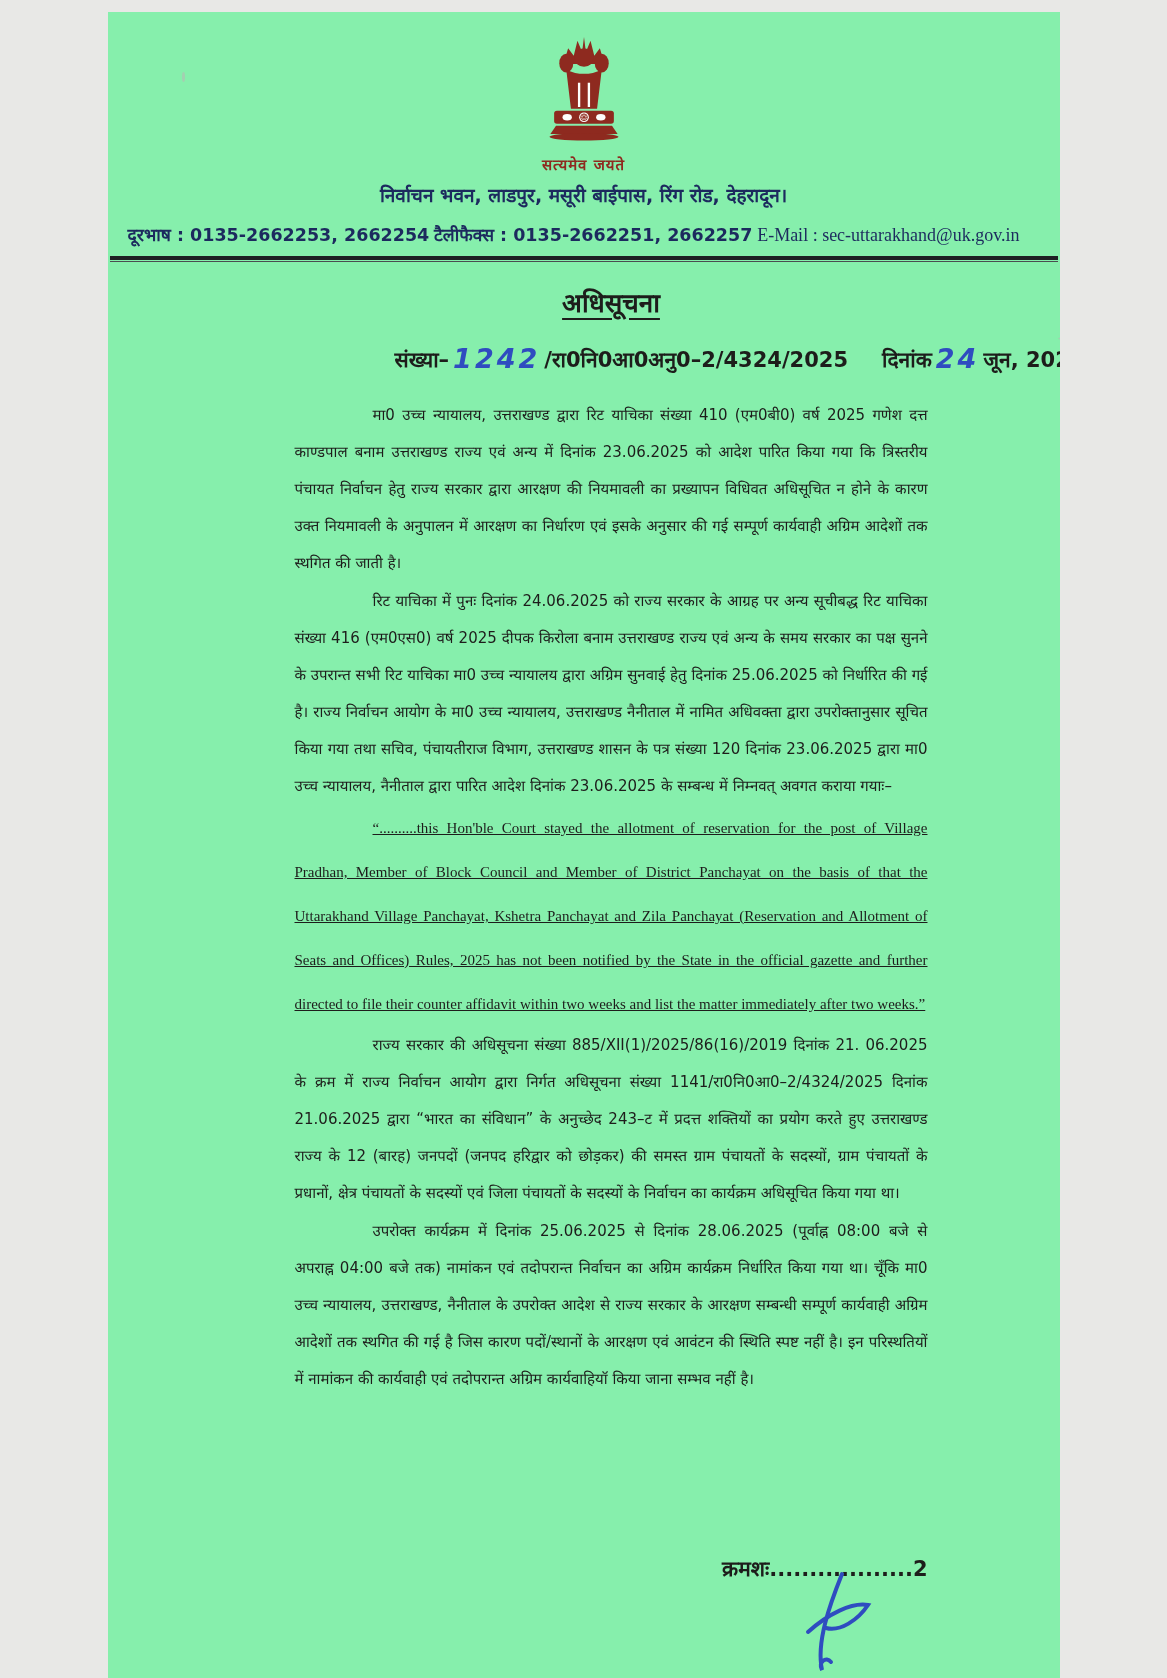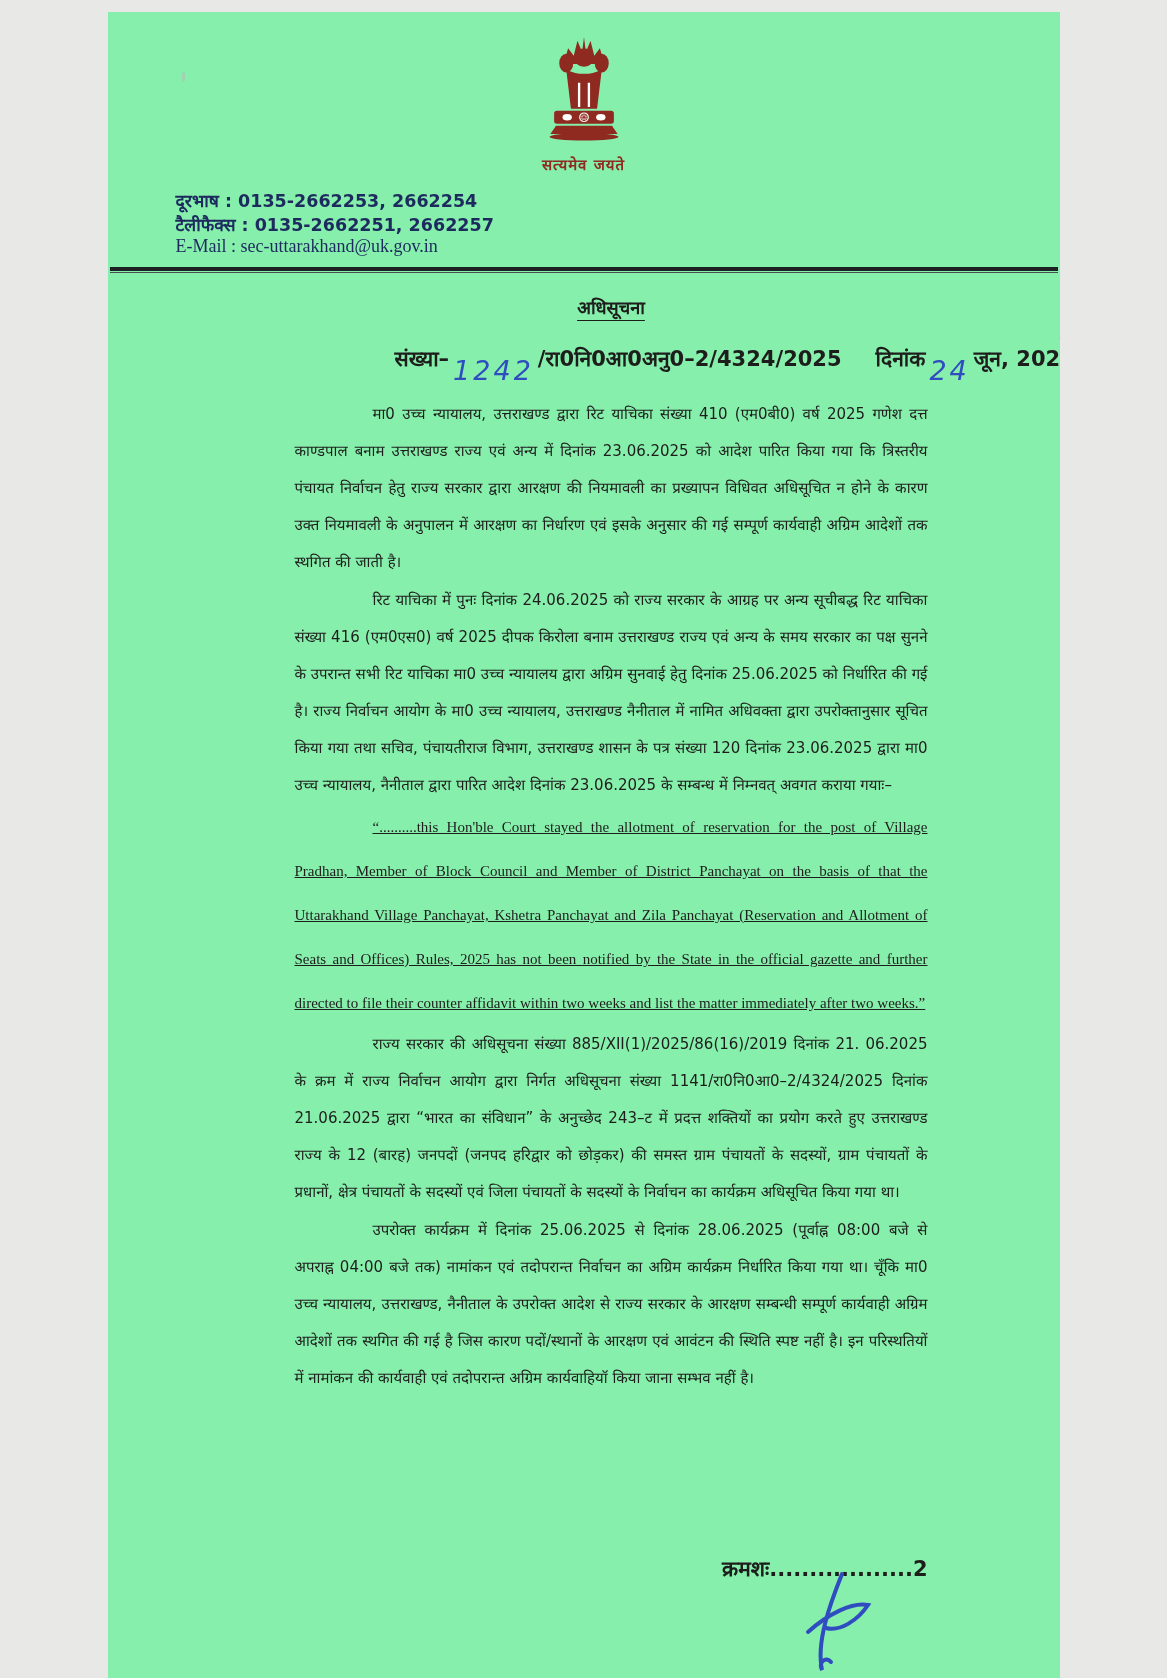--- a/index.html
+++ b/index.html
@@ -12,34 +12,34 @@
   .header{padding-top:22px;text-align:center;}
   .emblem{display:block;margin:0 auto;}
   .motto{color:#8e2a1f;font-size:15px;font-weight:bold;margin-top:2px;letter-spacing:1px;}
   .org-name{
     margin:10px 0 0 0;color:#1c2a5e;font-size:41px;font-weight:bold;
     letter-spacing:0.5px;line-height:1.1;
   }
   .org-address{color:#1c2a5e;font-size:19px;font-weight:bold;margin-top:8px;}
   .contact-row{
     display:flex;justify-content:space-between;align-items:baseline;
-    padding:14px 40px 0 68px;color:#1c2a5e;font-size:17.5px;font-weight:bold;flex-direction:column;
+    padding:14px 40px 0 20px;color:#1c2a5e;font-size:17.5px;font-weight:bold;
   }
   .contact-row .email{font-family:"Liberation Serif",serif;font-weight:normal;font-size:18px;}
   .header-rule{margin:10px 2px 0 2px;border-top:4px solid #1e2023;border-bottom:1px solid #4a4c50;height:1px;}
   
   .doc-body{margin:0 132px 0 187px;}
   .notice-heading{
-    text-align:center;font-size:18px;font-weight:bold;margin-top:22px;
+    text-align:center;font-size:26px;font-weight:bold;margin-top:22px;
     text-decoration:underline;text-underline-offset:6px;
   }
   .number-line{margin-top:22px;margin-left:100px;font-size:21px;font-weight:bold;white-space:nowrap;}
   .hand{
-    color:#2f4cc0;font-style:italic;font-size:27px;font-weight:normal;
-    letter-spacing:3px;padding:0 4px;position:relative;top:14px;
+    color:#2f4cc0;font-style:italic;font-size:27px;font-weight:bold;
+    letter-spacing:3px;padding:0 4px;position:relative;top:1px;
   }
   .date-label{margin-left:34px;}
   .para{
     font-size:15px;line-height:37px;text-align:justify;margin:0;
     text-indent:78px;
   }
   .para + .para{margin-top:1px;}
   .paras{margin-top:24px;}
   .para.english{
     font-family:"Liberation Serif",serif;font-size:15px;line-height:44px;text-decoration:underline;
@@ -76,20 +76,21 @@
         <circle cx="60" cy="89" r="5.2"></circle>
         <ellipse cx="42" cy="89" rx="5" ry="3.4"></ellipse>
         <ellipse cx="78" cy="89" rx="5" ry="3.4"></ellipse>
       </g>
       <g stroke="#8e2a1f" stroke-width="1">
         <circle cx="60" cy="89" r="3.6" fill="none"></circle>
         <path d="M60,85.4 V92.6 M56.4,89 H63.6 M57.5,86.5 L62.5,91.5 M62.5,86.5 L57.5,91.5"></path>
       </g>
     </svg>
     <div class="motto">सत्यमेव जयते</div>
+    <div class="org-address">निर्वाचन भवन, लाडपुर, मसूरी बाईपास, रिंग रोड, देहरादून।</div>
     <div class="contact-row">
       <span class="phone">दूरभाष : 0135-2662253, 2662254</span>
       <span class="fax">टैलीफैक्स : 0135-2662251, 2662257</span>
       <span class="email">E-Mail : sec-uttarakhand@uk.gov.in</span>
     </div>
     <div class="header-rule"></div>
   </div>
 
   <div class="doc-body">
     <div class="notice-heading">अधिसूचना</div>

